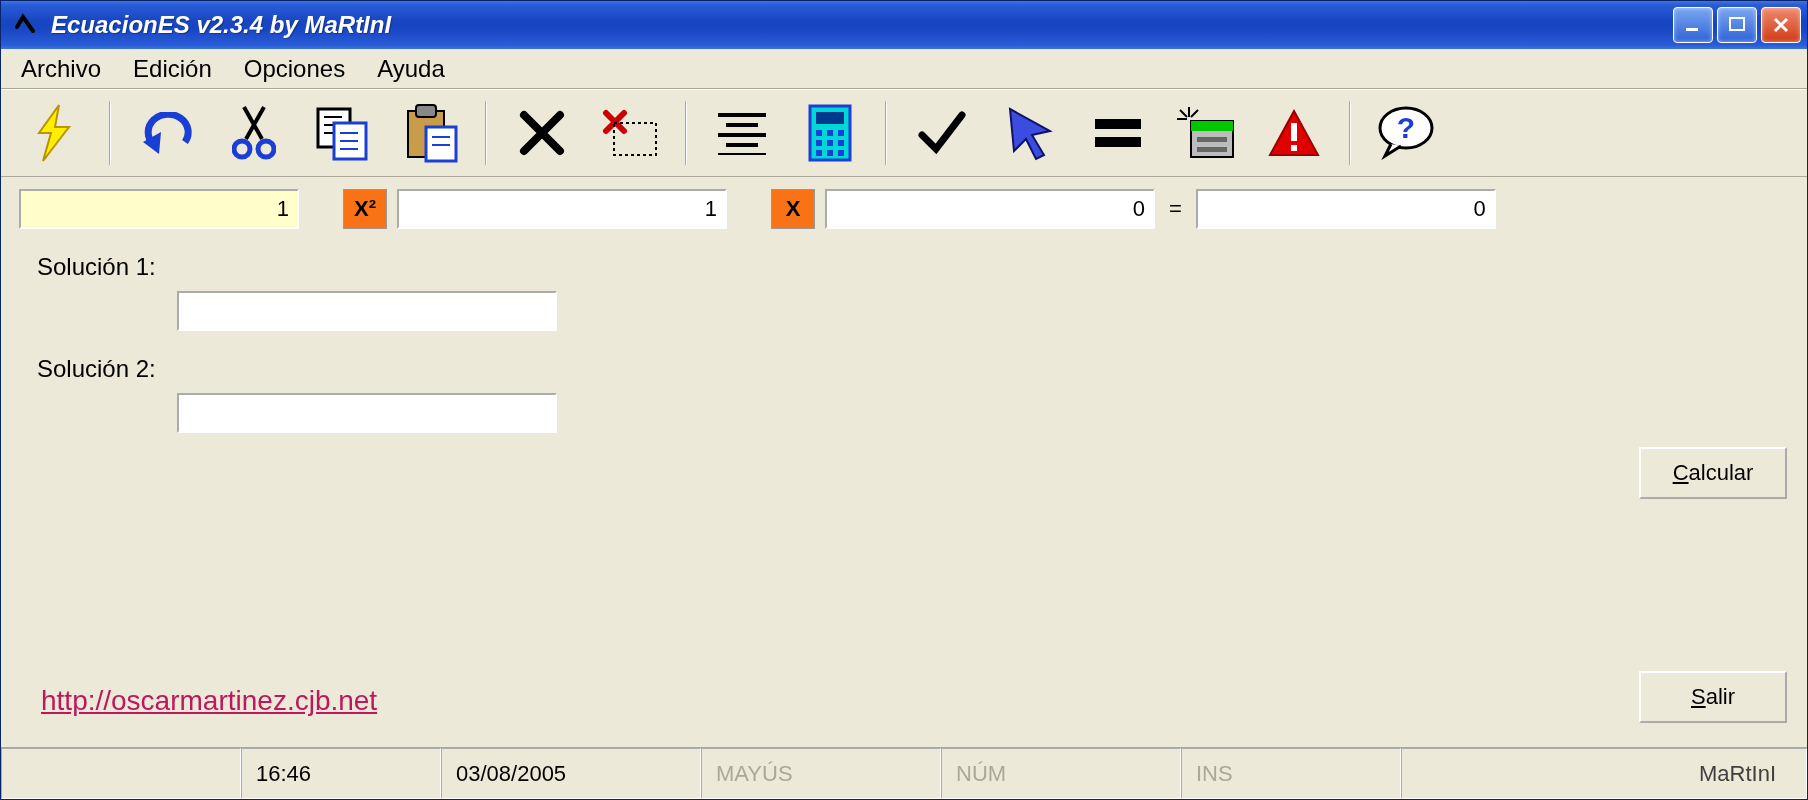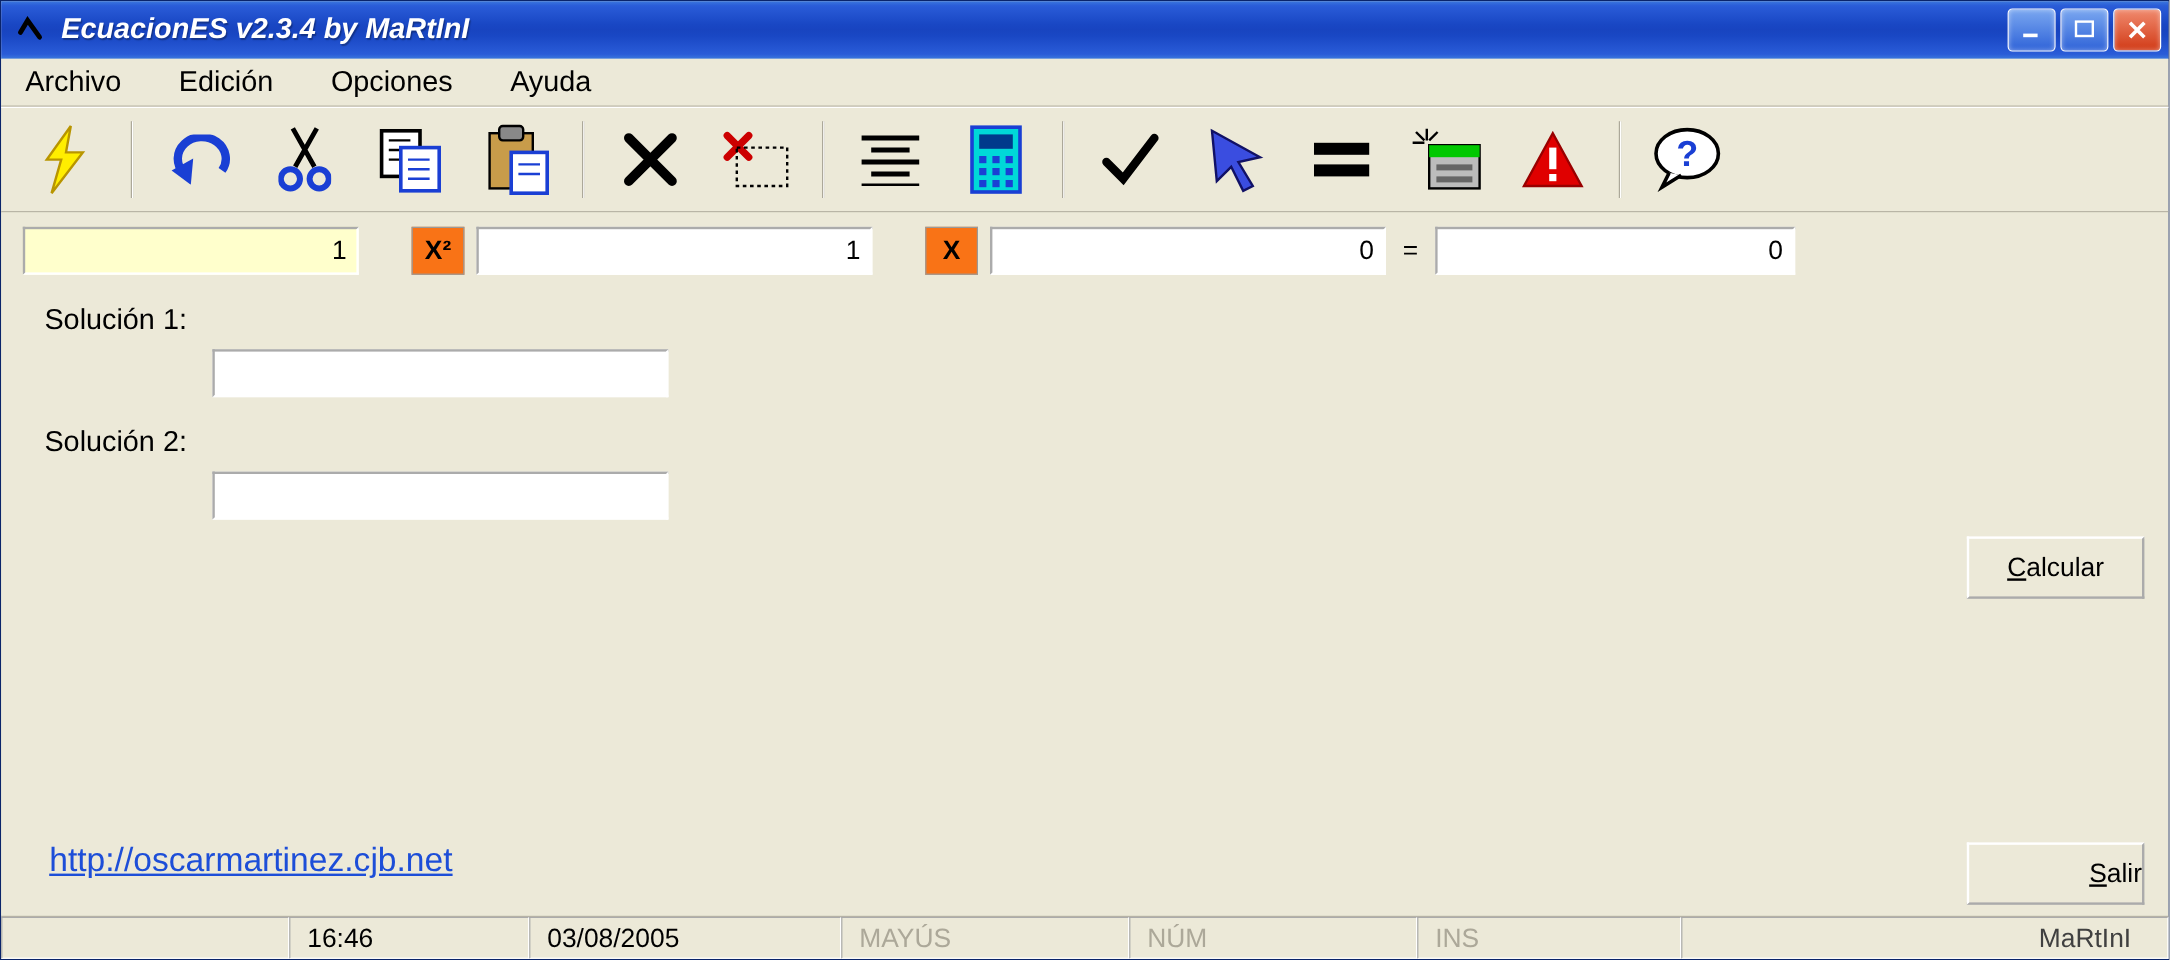--- a/index.html
+++ b/index.html
@@ -52,21 +52,21 @@
 .win-btn.close {
   background: linear-gradient(to bottom, #f08a6e, #d13a16);
 }
 .menubar {
   height: 40px;
   background: #ece9d8;
   border-bottom: 1px solid #aca899;
   display: flex;
   align-items: center;
   padding: 0 6px;
-  gap: 20px;
+  gap: 4px;
 }
 .menu-item {
   padding: 4px 14px;
   font-size: 24px;
   cursor: default;
 }
 .toolbar {
   background: #ece9d8;
   border-top: 1px solid #fff;
   border-bottom: 1px solid #aca899;
@@ -122,41 +122,41 @@
 .eq-sym { font-size: 22px; padding: 0 4px; }
 .sol-block { margin-bottom: 24px; margin-left: 18px; }
 .sol-label { font-size: 24px; margin-bottom: 10px; }
 .sol-input {
   width: 380px; height: 40px;
   border: 2px inset #fff;
   background: #fff;
   margin-left: 140px;
 }
 .link {
-  color: #1d4ed8;
+  color: #be185d;
   text-decoration: underline;
   font-size: 28px;
   position: absolute;
   left: 40px;
   bottom: 30px;
 }
 .big-btn {
   position: absolute;
   right: 20px;
   width: 148px; height: 52px;
   background: #ece9d8;
   border: 2px outset #fff;
   font-size: 22px;
   display:flex;align-items:center;justify-content:center;
 }
 .big-btn.calcular { top: 270px; }
-.big-btn.salir { bottom: 9px; justify-content: flex-end; }
+.big-btn.salir { bottom: 24px; }
 .big-btn .u { text-decoration: underline; }
 .statusbar {
-  height: 36px;
+  height: 52px;
   background: #ece9d8;
   border-top: 1px solid #aca899;
   display: flex;
 }
 .status-cell {
   border: 1px inset #fff;
   padding: 6px 14px;
   display:flex;align-items:center;
   font-size: 22px;
   color: #555;

